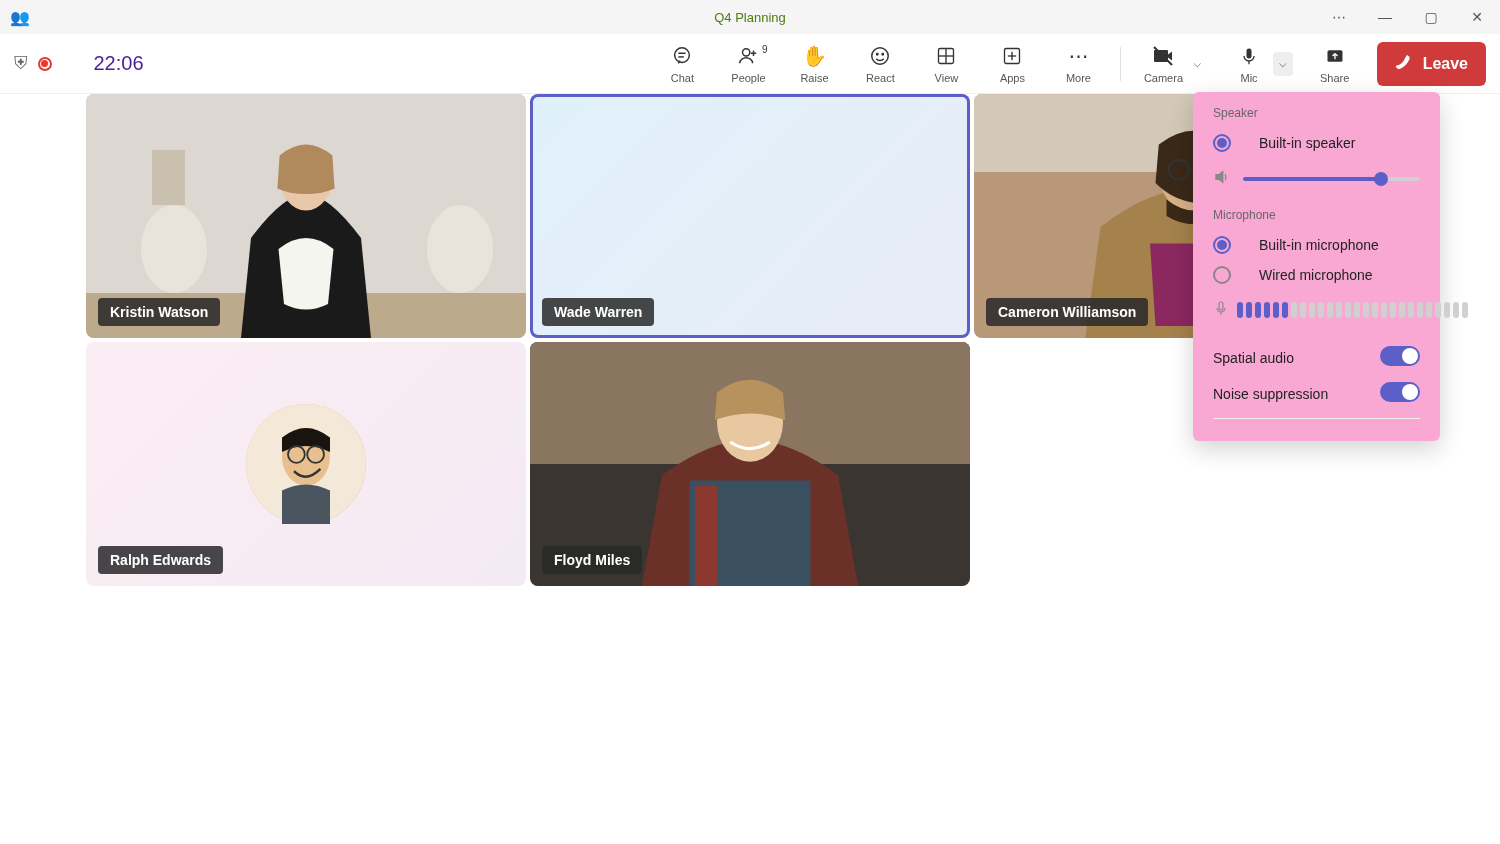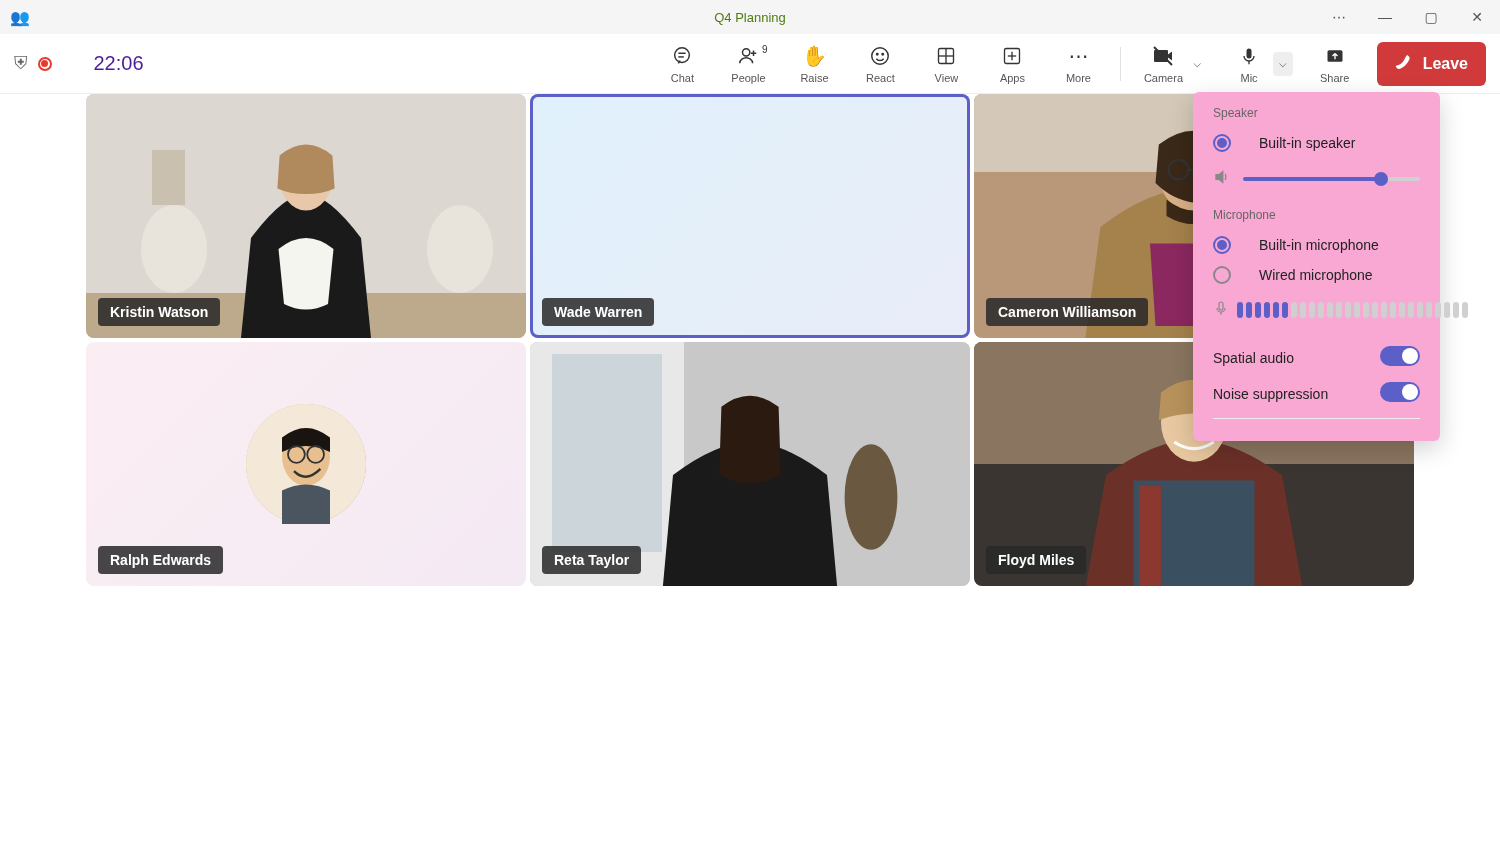--- a/index.html
+++ b/index.html
@@ -241,32 +241,20 @@
           <path d="M30 28 Q50 12 70 28 L70 40 Q50 30 30 40 Z" fill="#1a1410"></path>
           <circle cx="42" cy="42" r="7" fill="none" stroke="#333" stroke-width="1.5"></circle>
           <circle cx="58" cy="42" r="7" fill="none" stroke="#333" stroke-width="1.5"></circle>
           <path d="M40 56 Q50 66 62 54" fill="none" stroke="#333" stroke-width="2"></path>
           <path d="M30 72 Q50 62 70 72 L70 100 L30 100 Z" fill="#4a5560"></path>
         </svg>
     </div>
     <div class="name-tag dark">Ralph Edwards</div>
   </div>
 
-  <div class="tile">
-    <svg class="participant-svg" viewBox="0 0 400 240" preserveAspectRatio="xMidYMid slice">
-        <rect width="400" height="240" fill="#c8c8c8"></rect>
-        <rect x="0" y="0" width="140" height="240" fill="#e8e8e8"></rect>
-        <rect x="20" y="20" width="100" height="180" fill="#b8c8d0" opacity="0.6"></rect>
-        <path d="M120 240 L130 130 Q170 100 200 100 Q230 100 270 130 L280 240 Z" fill="#1a1a1a"></path>
-        <ellipse cx="200" cy="90" rx="26" ry="32" fill="#e0b890"></ellipse>
-        <path d="M174 68 Q200 48 226 68 L228 130 Q200 145 172 130 Z" fill="#2a1a10"></path>
-        <ellipse cx="310" cy="150" rx="24" ry="48" fill="#6a5840"></ellipse>
-      </svg>
-    <div class="name-tag dark">Reta Taylor</div>
-  </div>
 
   <div class="tile">
     <svg class="participant-svg" viewBox="0 0 400 240" preserveAspectRatio="xMidYMid slice">
         <rect width="400" height="240" fill="#3a3530"></rect>
         <rect x="0" y="0" width="400" height="120" fill="#8a7560"></rect>
         <path d="M100 240 L120 130 Q165 98 200 98 Q235 98 280 130 L300 240 Z" fill="#6b3028"></path>
         <rect x="145" y="135" width="110" height="105" fill="#3a5060"></rect>
         <rect x="150" y="140" width="20" height="95" fill="#8a3830"></rect>
         <rect x="175" y="140" width="20" height="95" fill="#3a5060"></rect>
         <ellipse cx="200" cy="82" rx="30" ry="36" fill="#e8c8a0"></ellipse>

